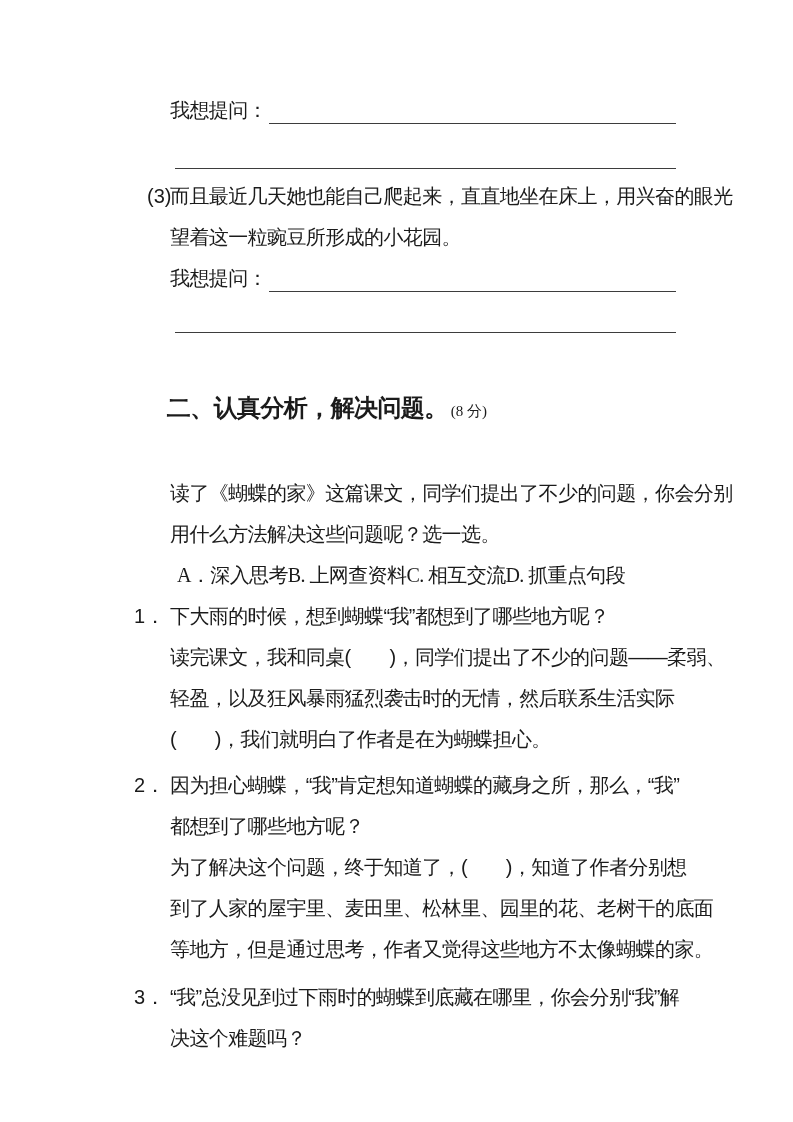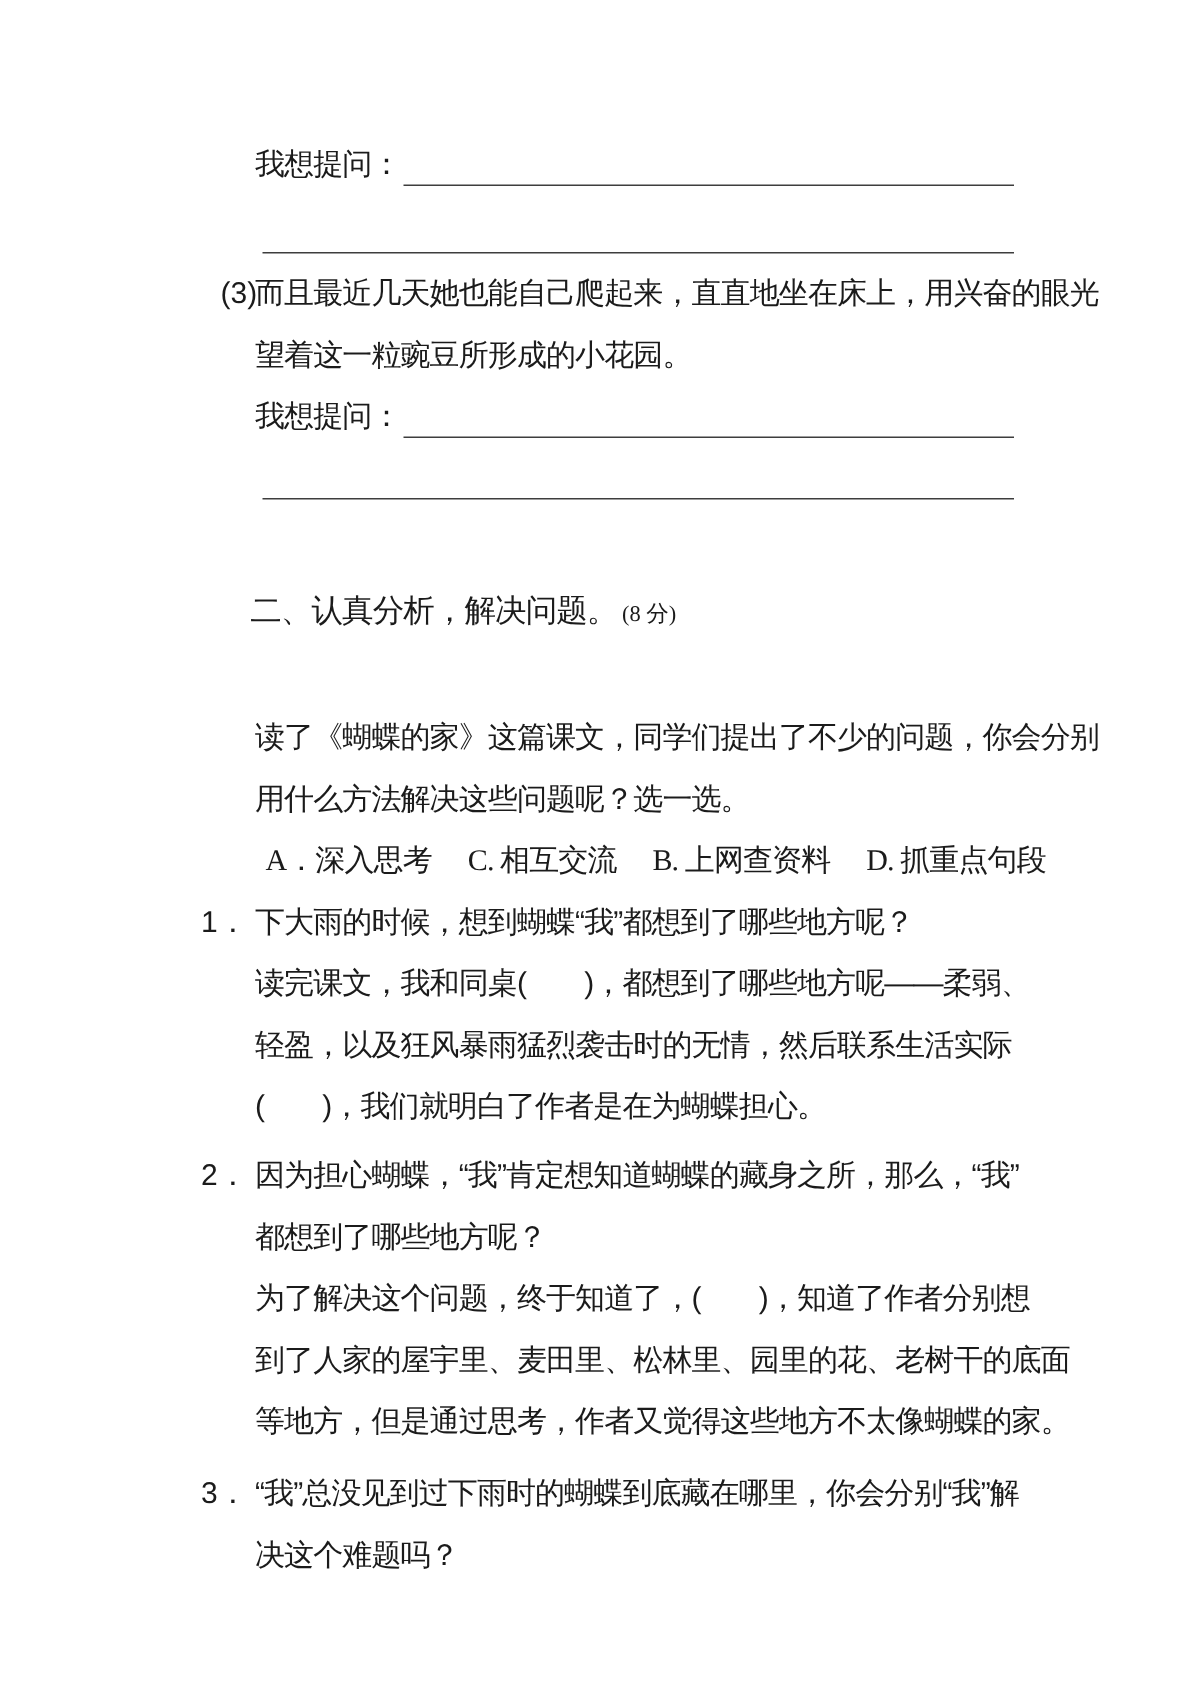--- a/index.html
+++ b/index.html
@@ -54,32 +54,31 @@
     width: 23px;
     letter-spacing: 0;
   }
 
   .heading {
     margin-top: 14px;
     line-height: 41px;
     padding-left: 13px;
     white-space: pre;
   }
-  .heading .heading-text { font-weight: 400; font-size: 21px; }
+  .heading .heading-text { font-weight: 700; font-size: 24px; }
   .heading .points {
     font-family: "Liberation Serif", serif;
     font-weight: 400;
     font-size: 15px;
     margin-left: 3px;
     letter-spacing: 0;
   }
 
   .options-row {
     display: flex;
-    gap: 24px;
     line-height: 41px;
     padding-left: 43px;
     font-family: "Liberation Serif", serif;
     white-space: pre;
   }
 
   .qnum {
     display: inline-block;
     width: 36px;
     letter-spacing: 0;
@@ -115,28 +114,28 @@
 
   <div class="heading">
     <span class="heading-text">二、认真分析，解决问题。</span><span class="points">(8 分)</span>
   </div>
 
   <div class="line indent">读了《蝴蝶的家》这篇课文，同学们提出了不少的问题，你会分别</div>
   <div class="line indent">用什么方法解决这些问题呢？选一选。</div>
 
   <div class="options-row">
     <span>A．深入思考</span>
+    <span>B. 上网查资料</span>
     <span>C. 相互交流</span>
-    <span>B. 上网查资料</span>
     <span>D. 抓重点句段</span>
   </div>
 
   <div class="qblock">
     <div class="line"><span class="qnum">1．</span><span>下大雨的时候，想到蝴蝶“我”都想到了哪些地方呢？</span></div>
-    <div class="line indent">读完课文，我和同桌(　　)，都想到了哪些地方呢——柔弱、</div>
+    <div class="line indent">读完课文，我和同桌(　　)，同学们提出了不少的问题——柔弱、</div>
     <div class="line indent">轻盈，以及狂风暴雨猛烈袭击时的无情，然后联系生活实际</div>
     <div class="line indent">(　　)，我们就明白了作者是在为蝴蝶担心。</div>
   </div>
 
   <div class="qblock qblock-2">
     <div class="line"><span class="qnum">2．</span><span>因为担心蝴蝶，“我”肯定想知道蝴蝶的藏身之所，那么，“我”</span></div>
     <div class="line indent">都想到了哪些地方呢？</div>
     <div class="line indent">为了解决这个问题，终于知道了，(　　)，知道了作者分别想</div>
     <div class="line indent">到了人家的屋宇里、麦田里、松林里、园里的花、老树干的底面</div>
     <div class="line indent">等地方，但是通过思考，作者又觉得这些地方不太像蝴蝶的家。</div>

